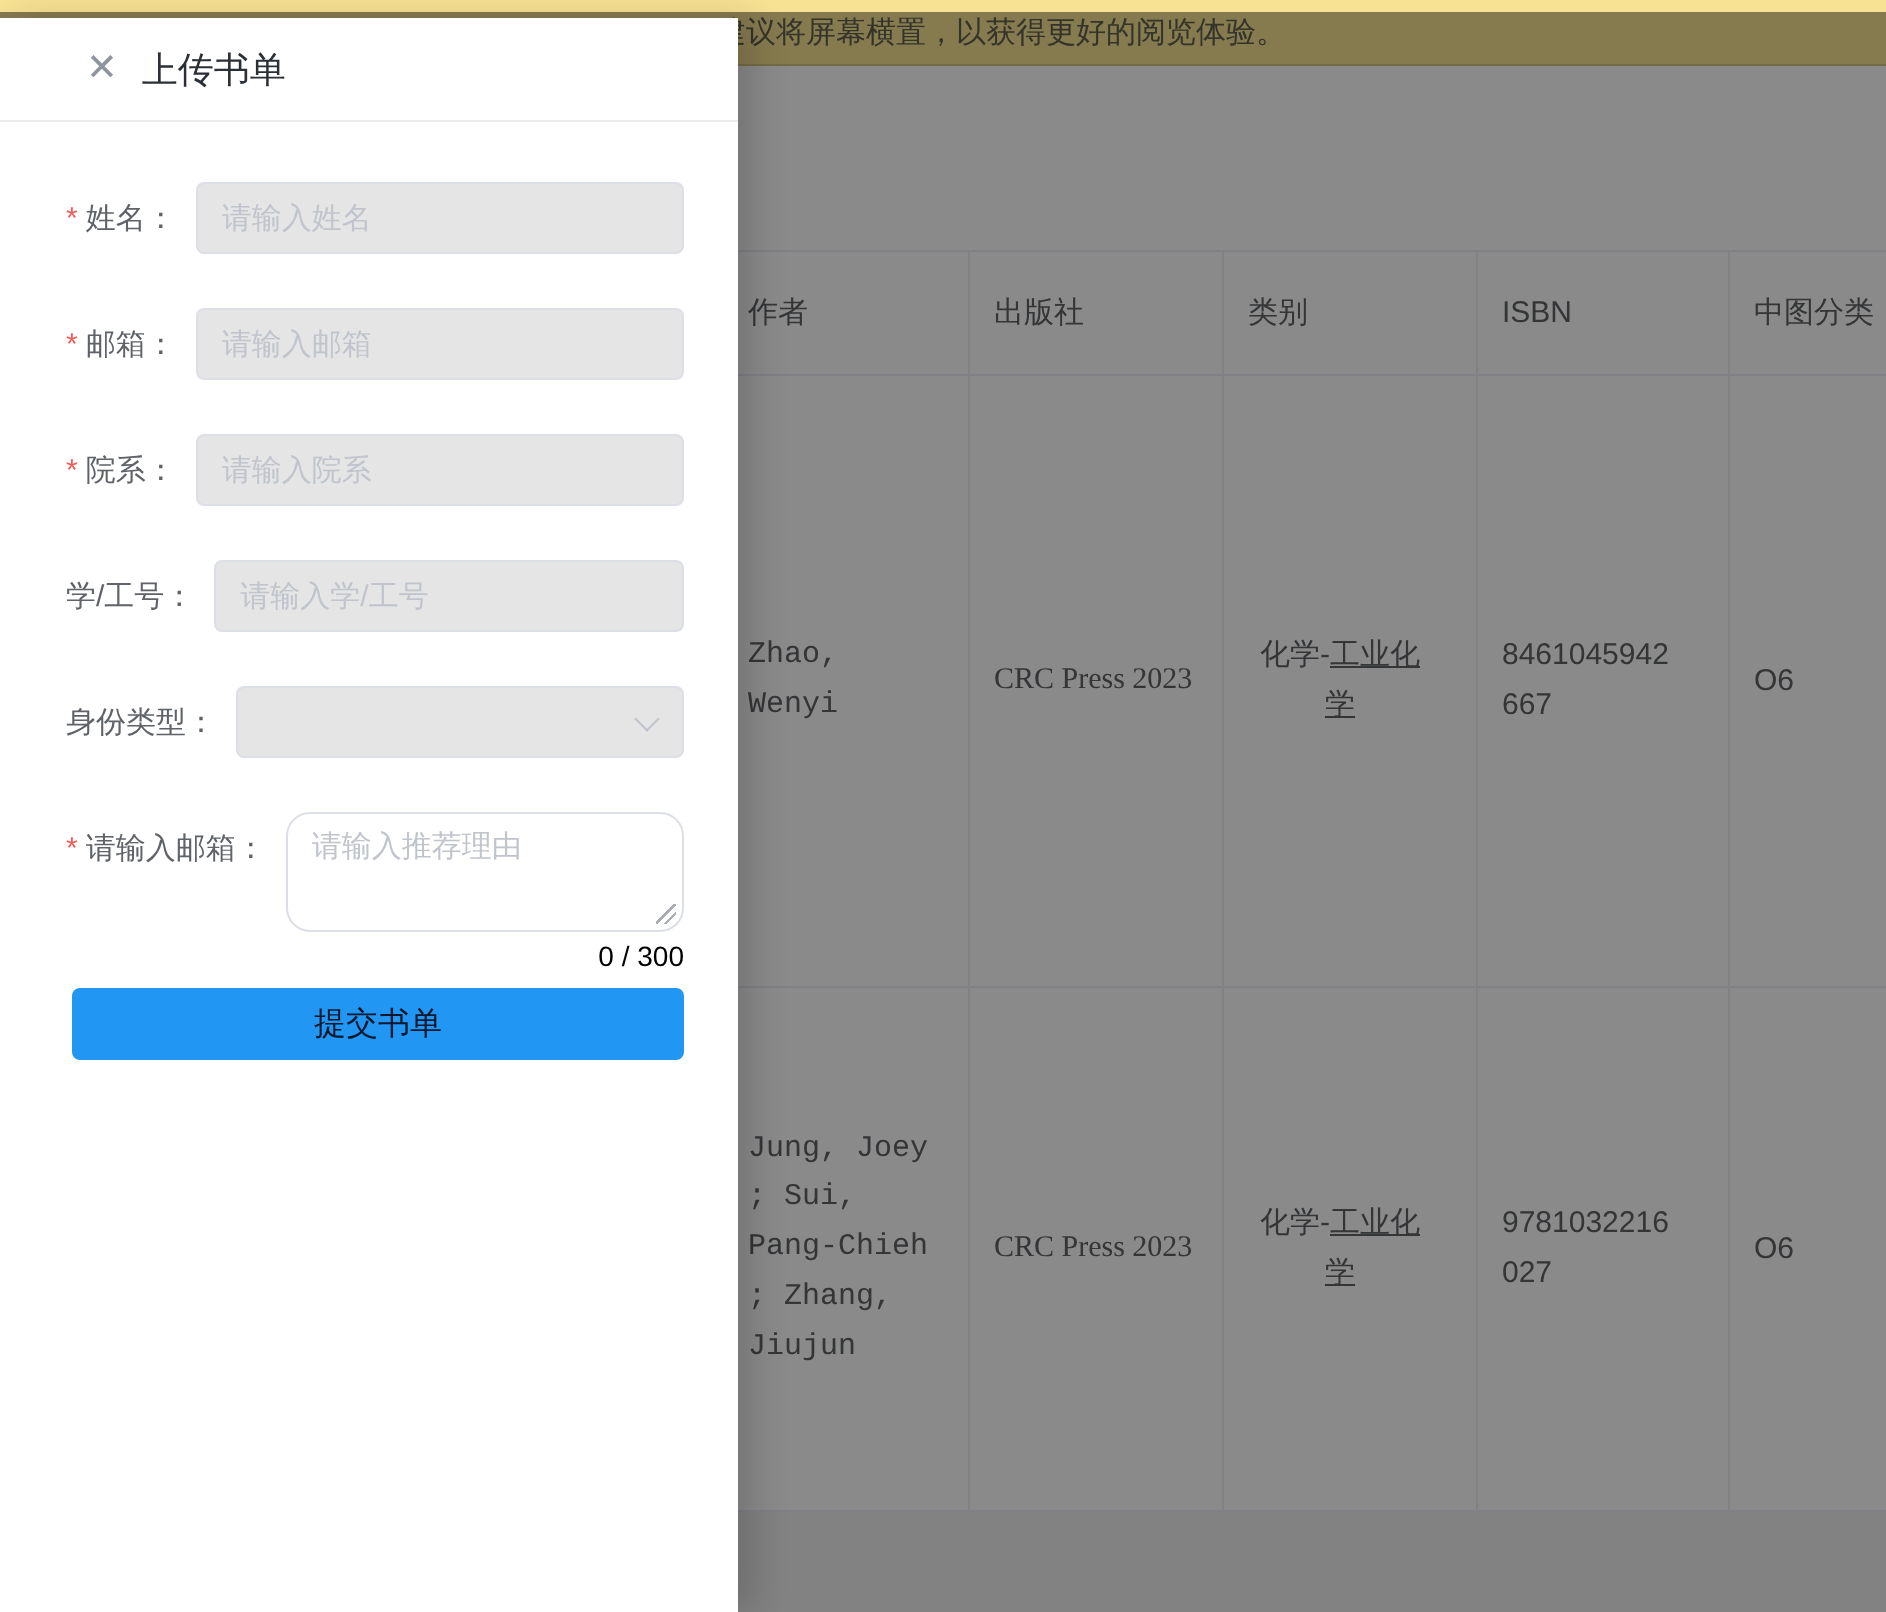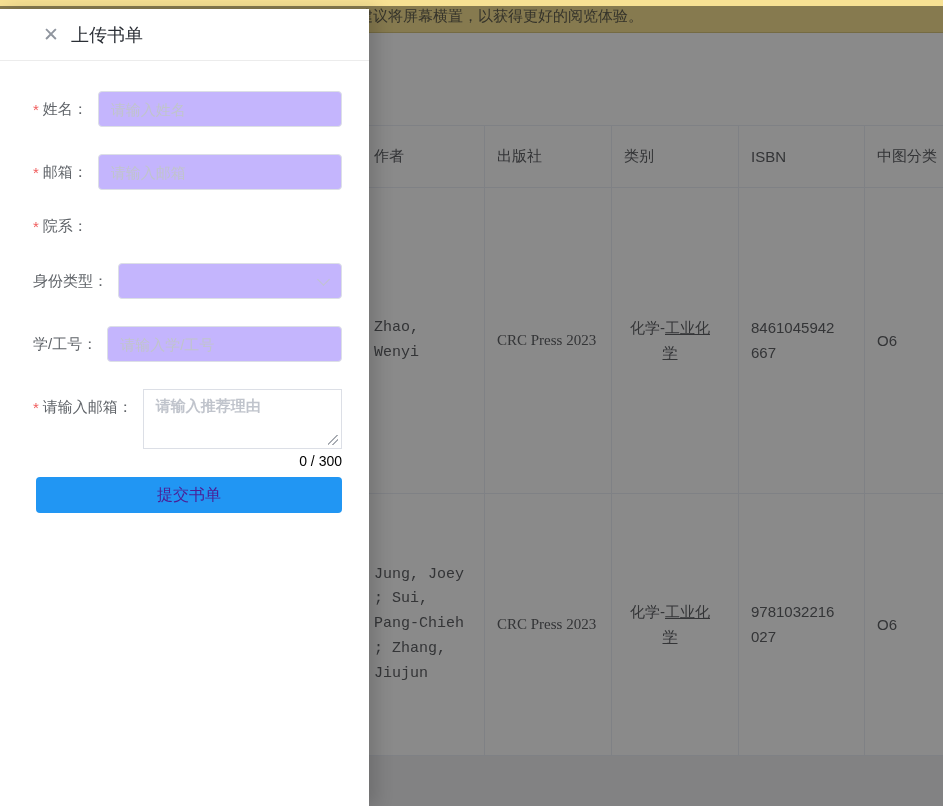--- a/index.html
+++ b/index.html
@@ -67,49 +67,49 @@
 
   .form { padding:30px 27px 0 33px; }
   .form-row { display:flex; align-items:center; margin-bottom:27px; }
   .form-label {
     font-size:15px; color:#5f6368; margin-right:10px; white-space:nowrap;
     display:flex; align-items:center;
   }
   .req { color:#f05b5b; margin-right:4px; }
   .form-input {
     flex:1; min-width:0; height:36px; border:1px solid #dcdfe6; border-radius:4px;
-    padding:0 12px; font-size:15px; color:#333; background:#c4b5fd; font-family:inherit;
+    padding:0 12px; font-size:15px; color:#333; background:#e5e5e5; font-family:inherit;
     outline:none;
   }
   .form-input::placeholder, .form-textarea::placeholder { color:#c0c4cc; }
   .select-wrap { flex:1; min-width:0; position:relative; display:flex; }
   .select-wrap .form-input { width:100%; cursor:pointer; }
   .chevron {
     position:absolute; right:14px; top:12px; width:9px; height:9px;
     border-right:1.5px solid #c0c4cc; border-bottom:1.5px solid #c0c4cc;
     transform:rotate(45deg); pointer-events:none;
   }
   .textarea-row { align-items:flex-start; margin-bottom:0; }
   .textarea-row .form-label { margin-top:9px; }
   .textarea-wrap { flex:1; min-width:0; position:relative; display:flex; }
   .form-textarea {
-    width:100%; height:60px; border:1px solid #dcdfe6; border-radius:0;
+    width:100%; height:60px; border:1px solid #dcdfe6; border-radius:12px;
     padding:7px 12px; font-size:15px; color:#333; resize:none;
-    font-family:inherit; outline:none;font-weight:bold;
+    font-family:inherit; outline:none;
   }
   .resize-grip {
     position:absolute; right:4px; bottom:4px; width:10px; height:10px;
     background:linear-gradient(135deg,
       transparent 0 45%, #a9adb3 45% 54%,
       transparent 54% 68%, #a9adb3 68% 77%, transparent 77%);
   }
   .counter { text-align:right; font-size:14px; color:#000000; margin:4px 0 8px; }
   .submit-btn {
     display:block; width:306px; height:36px; margin-left:3px;
-    background:#2196f3; color:#4c1d95; border:none; border-radius:4px;
+    background:#2196f3; color:#0f172a; border:none; border-radius:4px;
     font-size:16px; cursor:pointer; font-family:inherit;
   }
 </style>
 </head>
 <body>
 
 <div class="canvas">
 
   <div class="notice-bar">
     <span class="notice-text">建议将屏幕横置，以获得更好的阅览体验。</span>
@@ -183,39 +183,40 @@
           <span>邮箱：</span>
         </span>
         <input class="form-input" type="text" placeholder="请输入邮箱" style="">
       </div>
 
       <div class="form-row">
         <span class="form-label">
           <span class="req">*</span>
           <span>院系：</span>
         </span>
+        <input class="form-input" type="text" placeholder="请输入院系" style="">
+      </div>
+
+      <div class="form-row">
+        <span class="form-label">
+          <span>学/工号：</span>
+        </span>
+        <input class="form-input" type="text" placeholder="请输入学/工号" style="">
       </div>
 
       <div class="form-row">
         <span class="form-label">
           <span>身份类型：</span>
         </span>
         <span class="select-wrap">
           <input class="form-input" type="text" readonly="" placeholder="" style="">
           <i class="chevron"></i>
         </span>
       </div>
 
-      <div class="form-row">
-        <span class="form-label">
-          <span>学/工号：</span>
-        </span>
-        <input class="form-input" type="text" placeholder="请输入学/工号" style="">
-      </div>
-
       <div class="form-row textarea-row">
         <span class="form-label">
           <span class="req">*</span>
           <span>请输入邮箱：</span>
         </span>
         <span class="textarea-wrap">
           <textarea class="form-textarea" placeholder="请输入推荐理由" style=""></textarea>
           <i class="resize-grip"></i>
         </span>
       </div>

